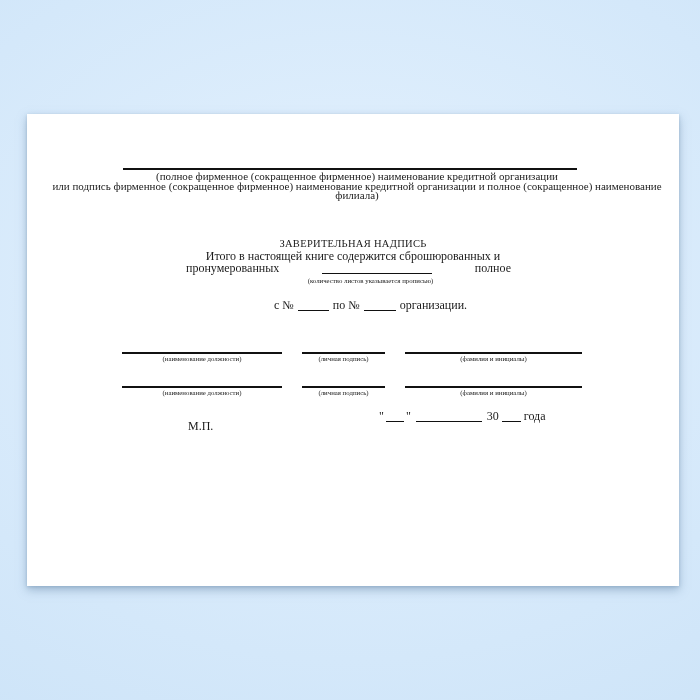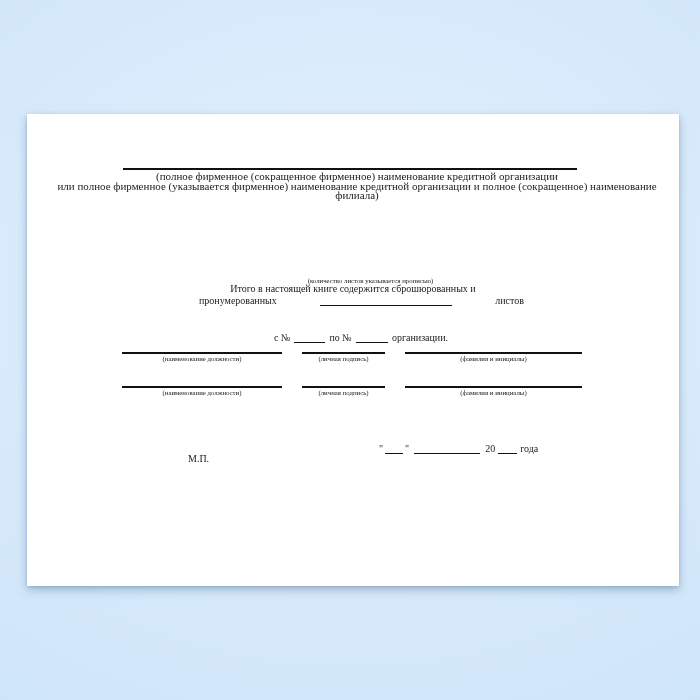--- a/index.html
+++ b/index.html
@@ -11,24 +11,24 @@
   }
   .page {
     position:absolute; left:27px; top:114px; width:652px; height:472px;
     background:#ffffff;
     box-shadow: 0 4px 9px rgba(105,138,172,0.50), 0 1px 3px rgba(105,138,172,0.35);
   }
   .abs { position:absolute; }
   .center { left:0; right:0; text-align:center; }
   .small { font-size:11px; line-height:9px; color:#222;padding-left:8px; }
   .tiny  { font-size:6.8px; line-height:8px; color:#222; }
-  .body-text { font-size:10px; line-height:11px;margin-top:32px; }
+  .body-text { font-size:12px; line-height:11px; }
   .title { font-size:10.5px; letter-spacing:0.3px; }
   .org-line { left:96px; top:54px; width:454px; border-top:2px solid #111; }
-  .num-row { top:149px; left:172px; width:325px; display:flex; align-items:center;gap:40px; }
+  .num-row { top:149px; left:159px; width:325px; display:flex; align-items:center;gap:40px; }
   .num-row .txt { white-space:nowrap; }
   .blank { border-bottom:1px solid #111; }
   .grow-blank { flex:1 1 auto; height:10px; margin:0 3px; }
   .count-caption { left:231px; width:225px; top:163px; text-align:center; }
   .range-row { top:186px; left:247px; display:flex; align-items:flex-end; }
   .range-row .txt { white-space:nowrap; }
   .inline-blank { display:inline-block; height:10px; margin:0 4px; }
   .sig-row { left:0; width:100%; height:22px; }
   .sig-col { position:absolute; top:0; }
   .sig-line { height:9px; border-bottom:2px solid #111; }
@@ -40,29 +40,30 @@
   .date-group { left:352px; top:297px; display:flex; align-items:flex-end; }
   .date-group .txt { white-space:nowrap; }
 </style>
 </head>
 <body>
 
 <div class="page">
 
   <div class="abs org-line"></div>
   <div class="abs center small" style="top:58px">(полное фирменное (сокращенное фирменное) наименование кредитной организации</div>
-  <div class="abs center small" style="top:68px">или полное фирменное (указывается фирменное) наименование кредитной организации и полное (сокращенное) наименование филиала)</div>
+  <div class="abs center small" style="top:68px">или подпись фирменное (сокращенное фирменное) наименование кредитной организации и полное (сокращенное) наименование филиала)</div>
 
+  <div class="abs center title" style="top:124px">ЗАВЕРИТЕЛЬНАЯ НАДПИСЬ</div>
 
   <div class="abs center body-text" style="top:137px">Итого в настоящей книге содержится сброшюрованных и</div>
 
   <div class="abs num-row body-text">
     <span class="txt">пронумерованных</span>
     <span class="blank grow-blank"></span>
-    <span class="txt">листов</span>
+    <span class="txt">полное</span>
   </div>
   <div class="abs tiny count-caption">(количество листов указывается прописью)</div>
 
   <div class="abs range-row body-text">
     <span class="txt">с №</span>
     <span class="blank inline-blank" style="width:31px"></span>
     <span class="txt">по №</span>
     <span class="blank inline-blank" style="width:32px"></span>
     <span class="txt">организации.</span>
   </div>
@@ -97,18 +98,18 @@
     </div>
   </div>
 
   <div class="abs body-text footer-stamp">М.П.</div>
 
   <div class="abs date-group body-text">
     <span class="txt">"</span>
     <span class="blank inline-blank" style="width:18px; margin:0 2px;"></span>
     <span class="txt">"</span>
     <span class="blank inline-blank" style="width:66px; margin:0 5px;"></span>
-    <span class="txt">20</span>
+    <span class="txt">30</span>
     <span class="blank inline-blank" style="width:19px; margin:0 3px;"></span>
     <span class="txt">года</span>
   </div>
 
 </div>
 
 </body></html>

